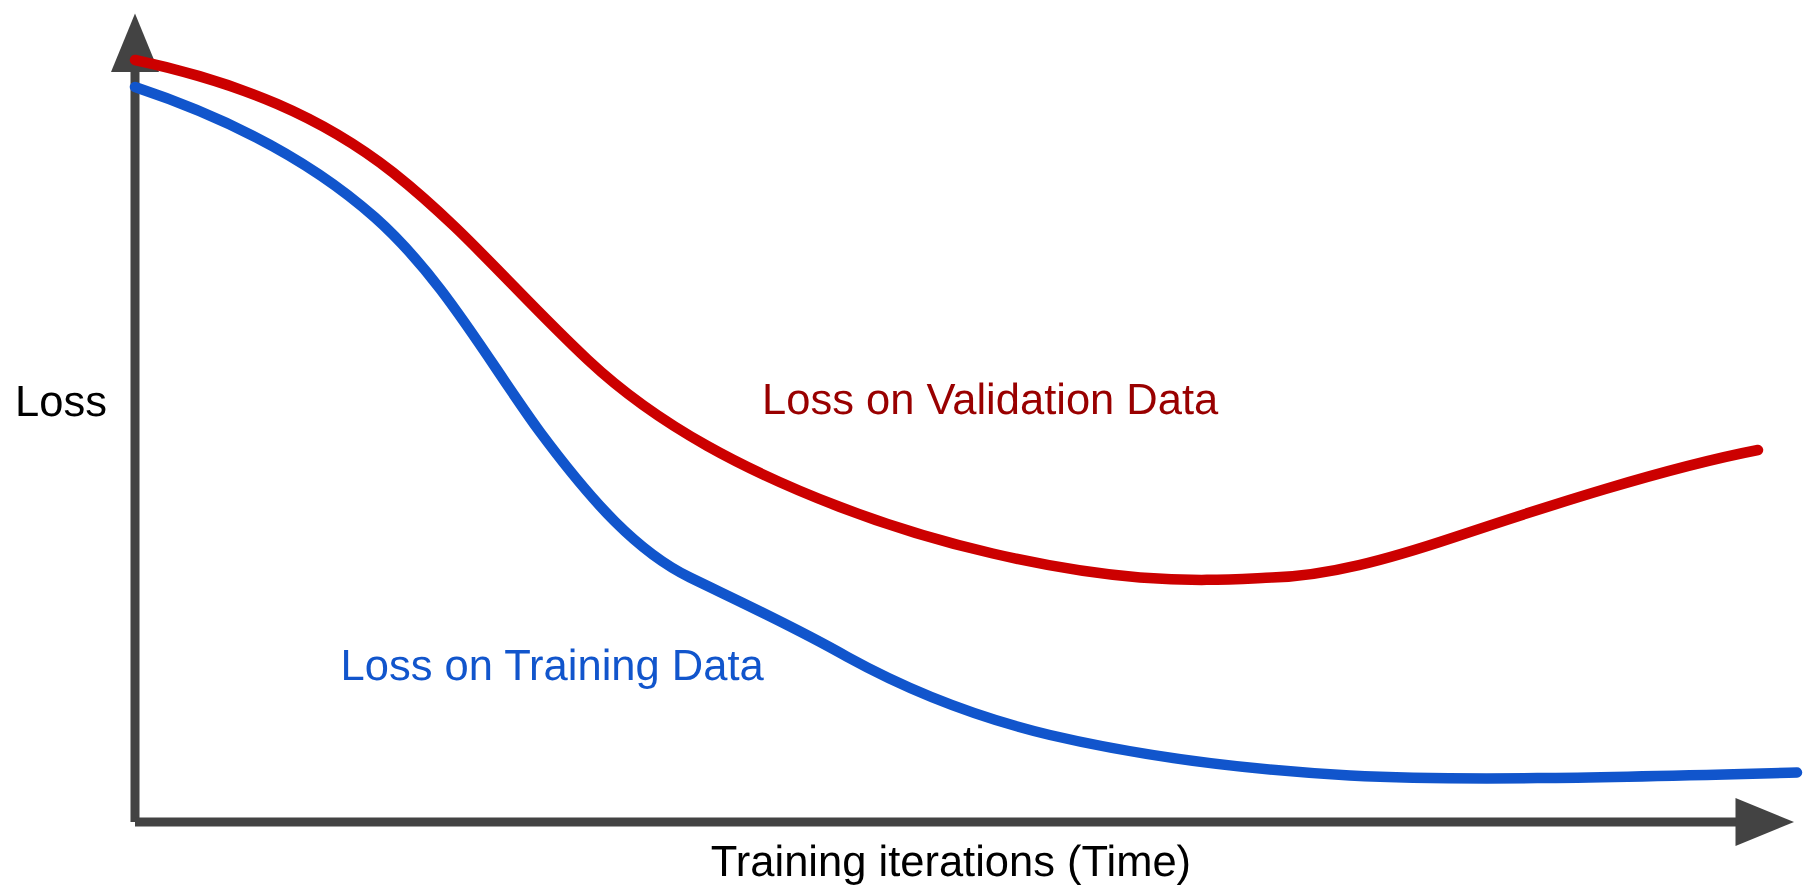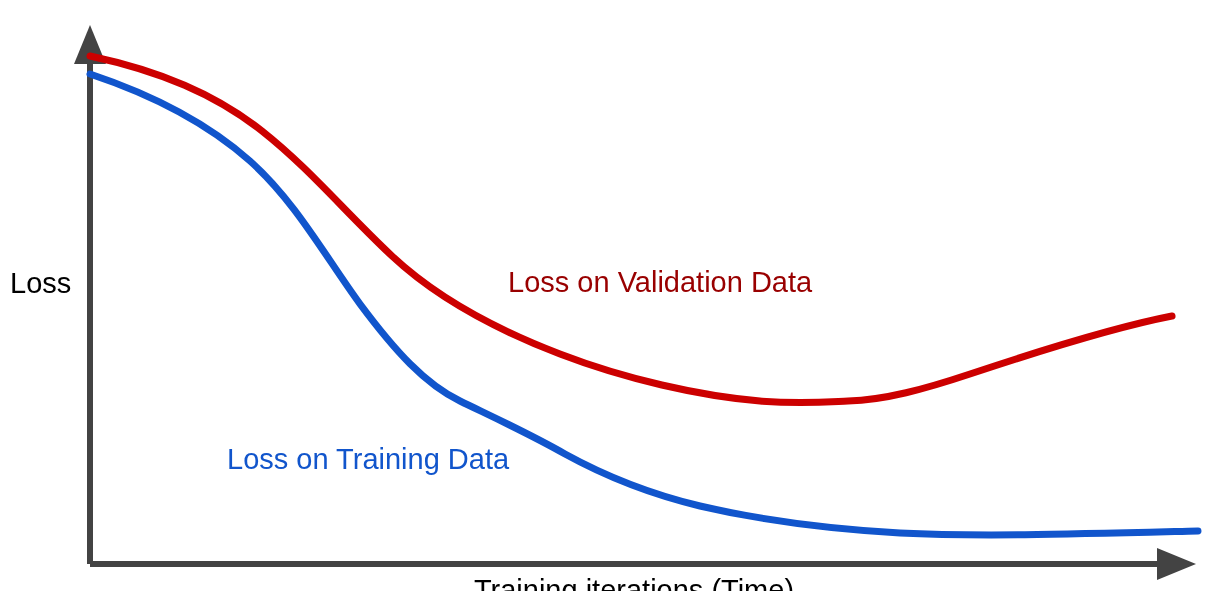--- a/index.html
+++ b/index.html
@@ -10,21 +10,21 @@
   body {
     width: 1206px;
     height: 591px;
     font-family: "Liberation Sans", sans-serif;
     overflow: hidden;
     position: relative;
   }
   #chart-root {
     position: absolute;
     left: 0;
-    top: 16px;
+    top: 0;
     width: 1206px;
     height: 423px;
   }
   svg.chart-svg {
     display: block;
     width: 1206px;
     height: 591px;
   }
   .axis-line {
     stroke: #434343;

